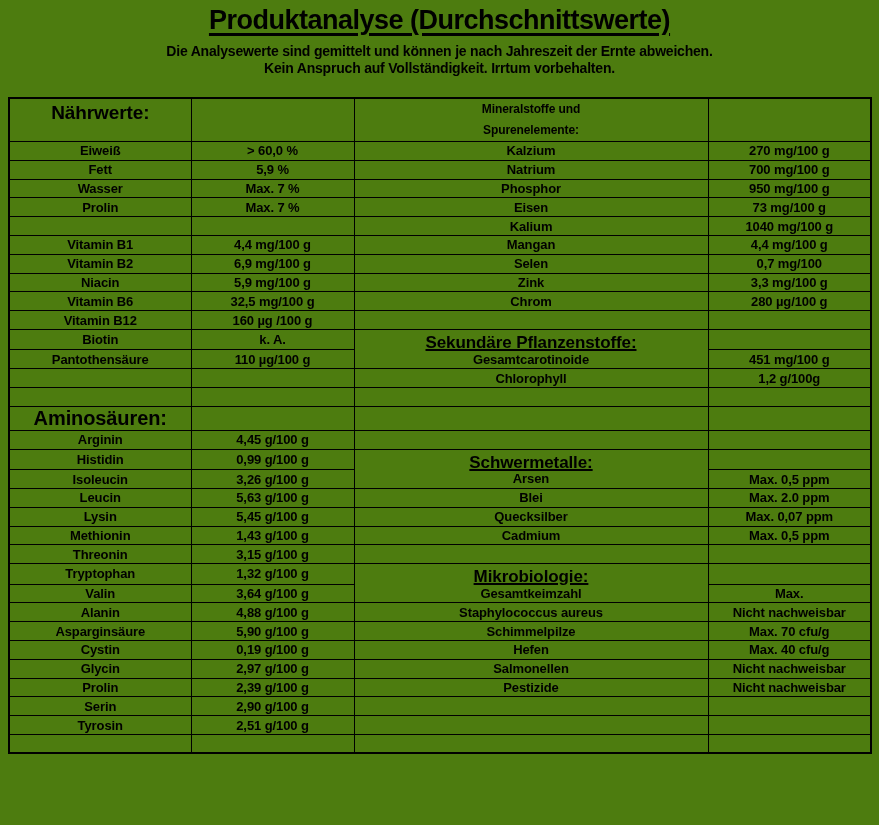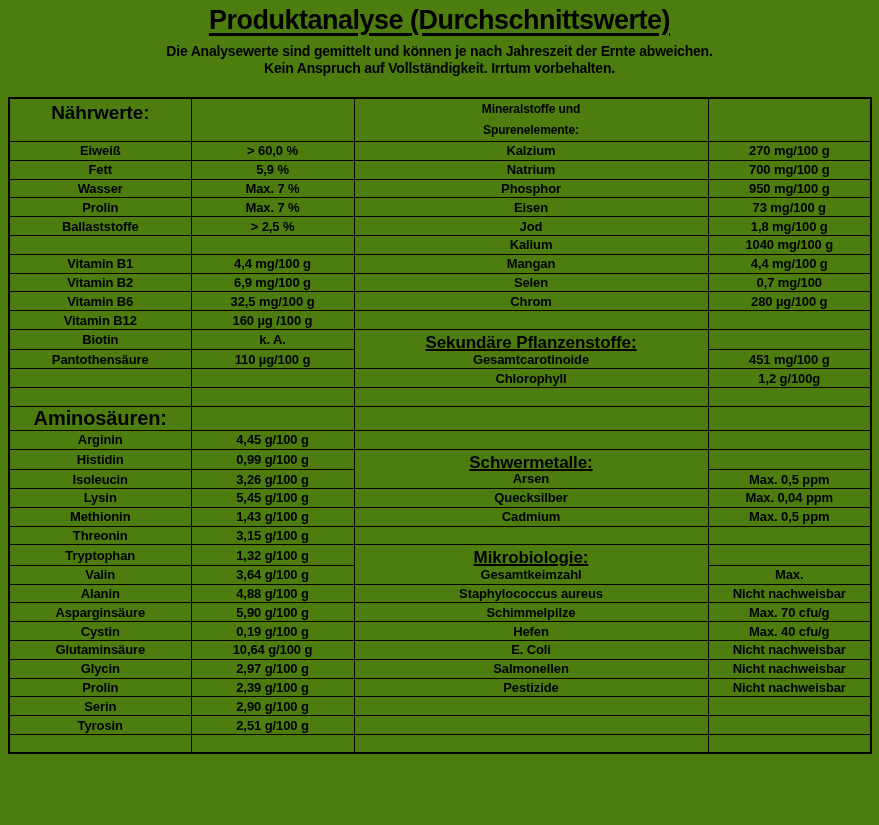--- a/index.html
+++ b/index.html
@@ -116,44 +116,44 @@
           <td class="c2"><span>Phosphor</span></td>
           <td class="c3"><span>950 mg/100 g</span></td>
         </tr>
         <tr class="row-data">
           <td class="c0"><span>Prolin</span></td>
           <td class="c1"><span>Max. 7 %</span></td>
           <td class="c2"><span>Eisen</span></td>
           <td class="c3"><span>73 mg/100 g</span></td>
         </tr>
         <tr class="row-data">
-          <td class="c0"><span>Ballaststoffe</span></td>
-          <td class="c1"><span>&gt; 2,5 %</span></td>
-          <td class="c2"><span>Jod</span></td>
-          <td class="c3"><span>1,8 mg/100 g</span></td>
-        </tr>
-        <tr class="row-data">
           <td class="c0"><span></span></td>
           <td class="c1"><span></span></td>
           <td class="c2"><span>Kalium</span></td>
           <td class="c3"><span>1040 mg/100 g</span></td>
         </tr>
         <tr class="row-data">
           <td class="c0"><span>Vitamin B1</span></td>
           <td class="c1"><span>4,4 mg/100 g</span></td>
           <td class="c2"><span>Mangan</span></td>
           <td class="c3"><span>4,4 mg/100 g</span></td>
         </tr>
         <tr class="row-data">
           <td class="c0"><span>Vitamin B2</span></td>
           <td class="c1"><span>6,9 mg/100 g</span></td>
           <td class="c2"><span>Selen</span></td>
           <td class="c3"><span>0,7 mg/100</span></td>
         </tr>
         <tr class="row-data">
+          <td class="c0"><span>Niacin</span></td>
+          <td class="c1"><span>5,9 mg/100 g</span></td>
+          <td class="c2"><span>Zink</span></td>
+          <td class="c3"><span>3,3 mg/100 g</span></td>
+        </tr>
+        <tr class="row-data">
           <td class="c0"><span>Vitamin B6</span></td>
           <td class="c1"><span>32,5 mg/100 g</span></td>
           <td class="c2"><span>Chrom</span></td>
           <td class="c3"><span>280 µg/100 g</span></td>
         </tr>
         <tr class="row-data">
           <td class="c0"><span>Vitamin B12</span></td>
           <td class="c1"><span>160 µg /100 g</span></td>
           <td class="c2"><span></span></td>
           <td class="c3"><span></span></td>
@@ -200,24 +200,30 @@
           <td class="c2"><span>Schwermetalle:</span></td>
           <td class="c3"><span></span></td>
         </tr>
         <tr class="row-data">
           <td class="c0"><span>Isoleucin</span></td>
           <td class="c1"><span>3,26 g/100 g</span></td>
           <td class="c2"><span>Arsen</span></td>
           <td class="c3"><span>Max. 0,5 ppm</span></td>
         </tr>
         <tr class="row-data">
+          <td class="c0"><span>Leucin</span></td>
+          <td class="c1"><span>5,63 g/100 g</span></td>
+          <td class="c2"><span>Blei</span></td>
+          <td class="c3"><span>Max. 2.0 ppm</span></td>
+        </tr>
+        <tr class="row-data">
           <td class="c0"><span>Lysin</span></td>
           <td class="c1"><span>5,45 g/100 g</span></td>
           <td class="c2"><span>Quecksilber</span></td>
-          <td class="c3"><span>Max. 0,04 ppm</span></td>
+          <td class="c3"><span>Max. 0,07 ppm</span></td>
         </tr>
         <tr class="row-data">
           <td class="c0"><span>Methionin</span></td>
           <td class="c1"><span>1,43 g/100 g</span></td>
           <td class="c2"><span>Cadmium</span></td>
           <td class="c3"><span>Max. 0,5 ppm</span></td>
         </tr>
         <tr class="row-data">
           <td class="c0"><span>Threonin</span></td>
           <td class="c1"><span>3,15 g/100 g</span></td>
@@ -246,26 +252,20 @@
           <td class="c0"><span>Asparginsäure</span></td>
           <td class="c1"><span>5,90 g/100 g</span></td>
           <td class="c2"><span>Schimmelpilze</span></td>
           <td class="c3"><span>Max. 70 cfu/g</span></td>
         </tr>
         <tr class="row-data">
           <td class="c0"><span>Cystin</span></td>
           <td class="c1"><span>0,19 g/100 g</span></td>
           <td class="c2"><span>Hefen</span></td>
           <td class="c3"><span>Max. 40 cfu/g</span></td>
-        </tr>
-        <tr class="row-data">
-          <td class="c0"><span>Glutaminsäure</span></td>
-          <td class="c1"><span>10,64 g/100 g</span></td>
-          <td class="c2"><span>E. Coli</span></td>
-          <td class="c3"><span>Nicht nachweisbar</span></td>
         </tr>
         <tr class="row-data">
           <td class="c0"><span>Glycin</span></td>
           <td class="c1"><span>2,97 g/100 g</span></td>
           <td class="c2"><span>Salmonellen</span></td>
           <td class="c3"><span>Nicht nachweisbar</span></td>
         </tr>
         <tr class="row-data">
           <td class="c0"><span>Prolin</span></td>
           <td class="c1"><span>2,39 g/100 g</span></td>

